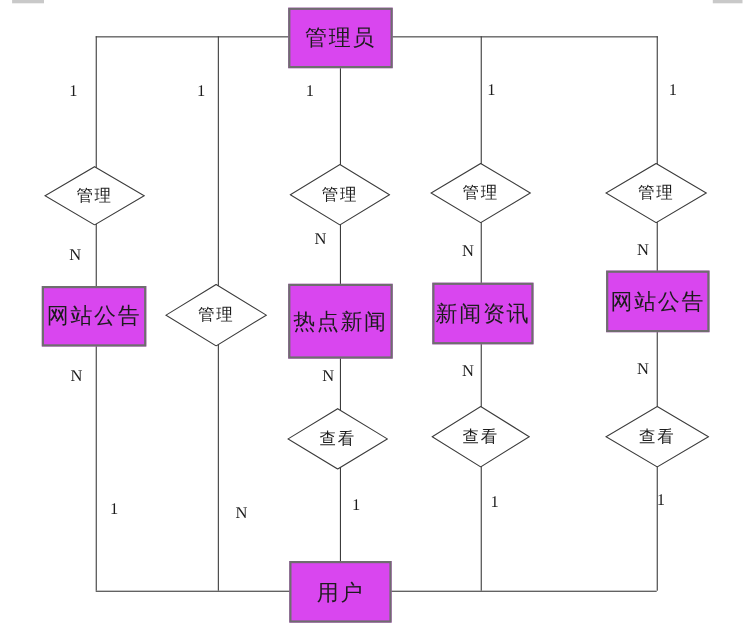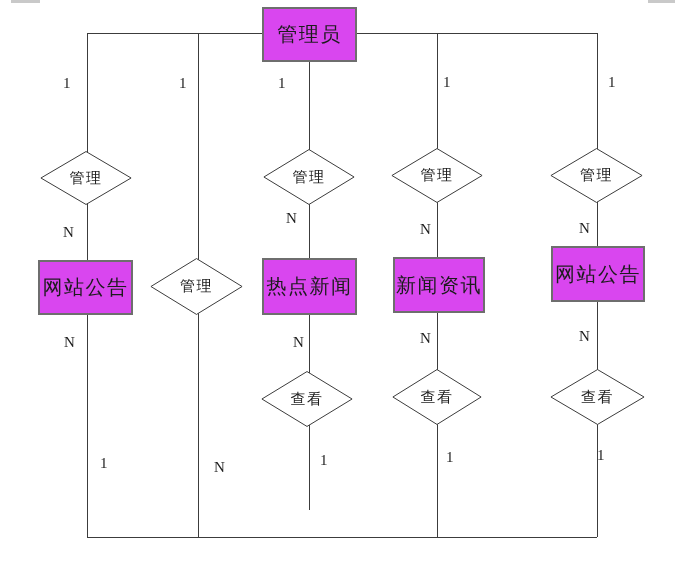--- a/index.html
+++ b/index.html
@@ -45,23 +45,24 @@
   <div class="hline" style="left:87px;top:33px;width:511px"></div>
   <div class="hline" style="left:87px;top:537px;width:510px"></div>
   <div class="vline" style="left:87px;top:33px;height:504px"></div>
   <div class="vline" style="left:198px;top:33px;height:504px"></div>
   <div class="vline" style="left:309px;top:62px;height:448px"></div>
   <div class="vline" style="left:437px;top:33px;height:504px"></div>
   <div class="vline" style="left:597px;top:33px;height:504px"></div>
 
   <div class="entity" style="left:262px;top:7px;width:95px;height:55px">管理员</div>
   <div class="entity" style="left:38px;top:260px;width:95px;height:55px">网站公告</div>
-  <div class="entity" style="left:262px;top:258px;width:95px;height:57px">热点新闻</div>
+  <div class="entity" style="left:262px;top:258px;width:95px;height:68px">热点新闻</div>
   <div class="entity" style="left:393px;top:257px;width:92px;height:56px">新闻资讯</div>
   <div class="entity" style="left:551px;top:246px;width:94px;height:56px">网站公告</div>
+  <div class="entity" style="left:263px;top:510px;width:93px;height:56px">用户</div>
 
   <div class="diamond" style="left:40px;top:151px;width:92px;height:54px">
     <svg viewBox="0 0 100 100" preserveAspectRatio="none">
         <polygon points="50,1 99,50 50,99 1,50"></polygon>
       </svg>
     <span class="dlabel">管理</span>
   </div>
   <div class="diamond" style="left:150px;top:258px;width:93px;height:57px">
     <svg viewBox="0 0 100 100" preserveAspectRatio="none">
         <polygon points="50,1 99,50 50,99 1,50"></polygon>

